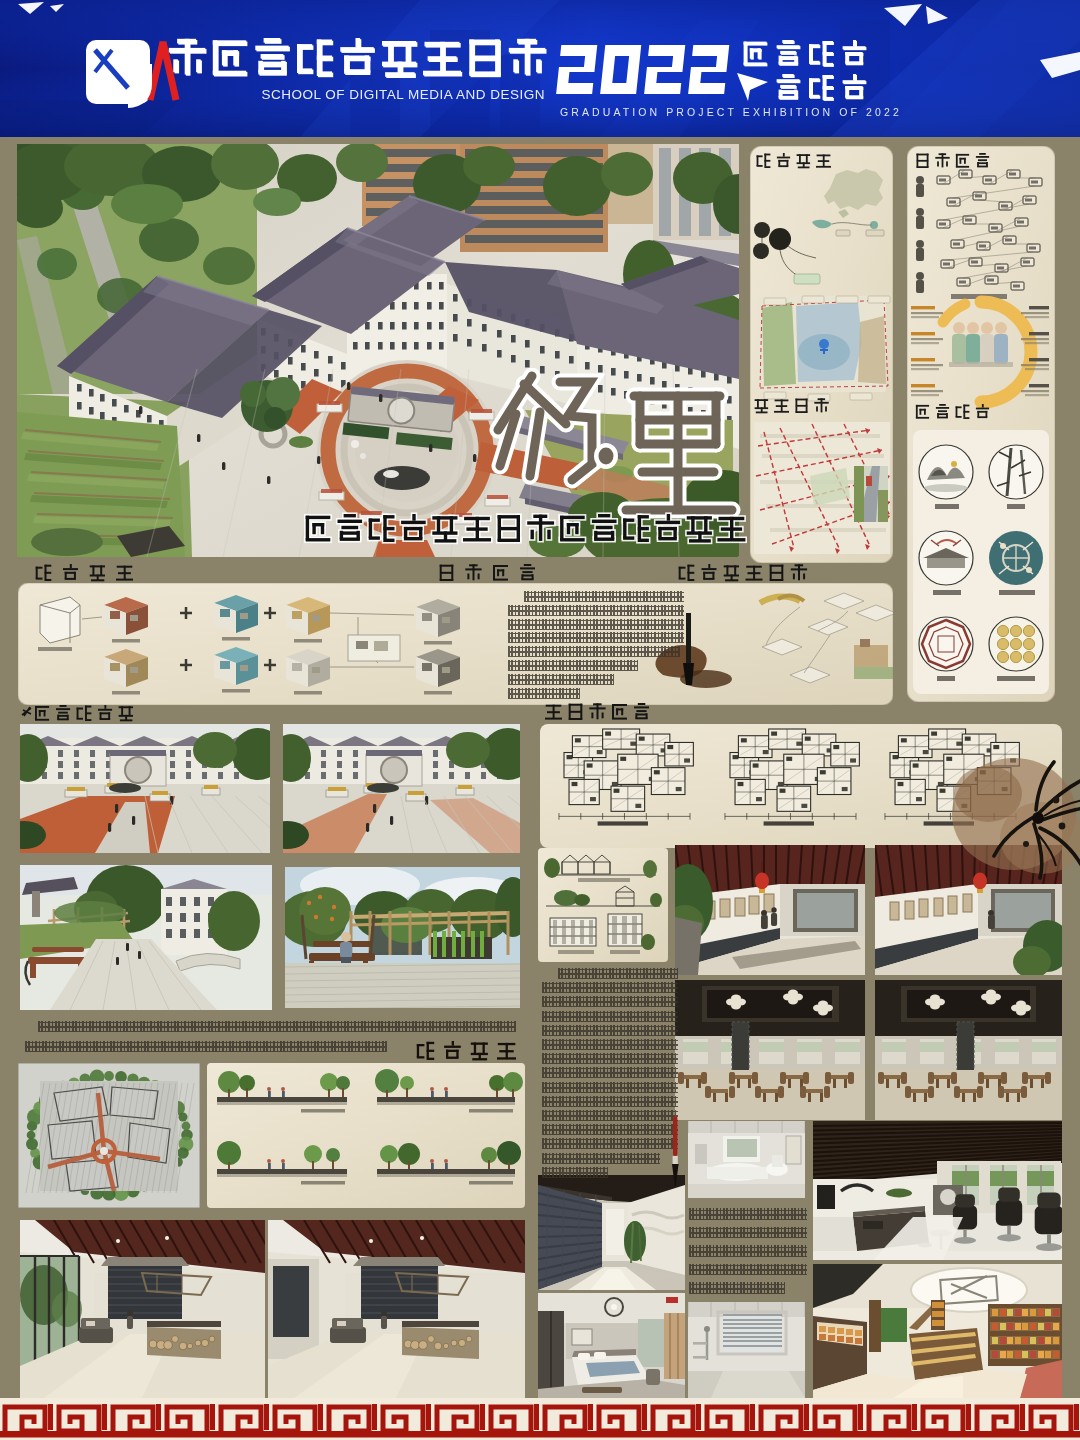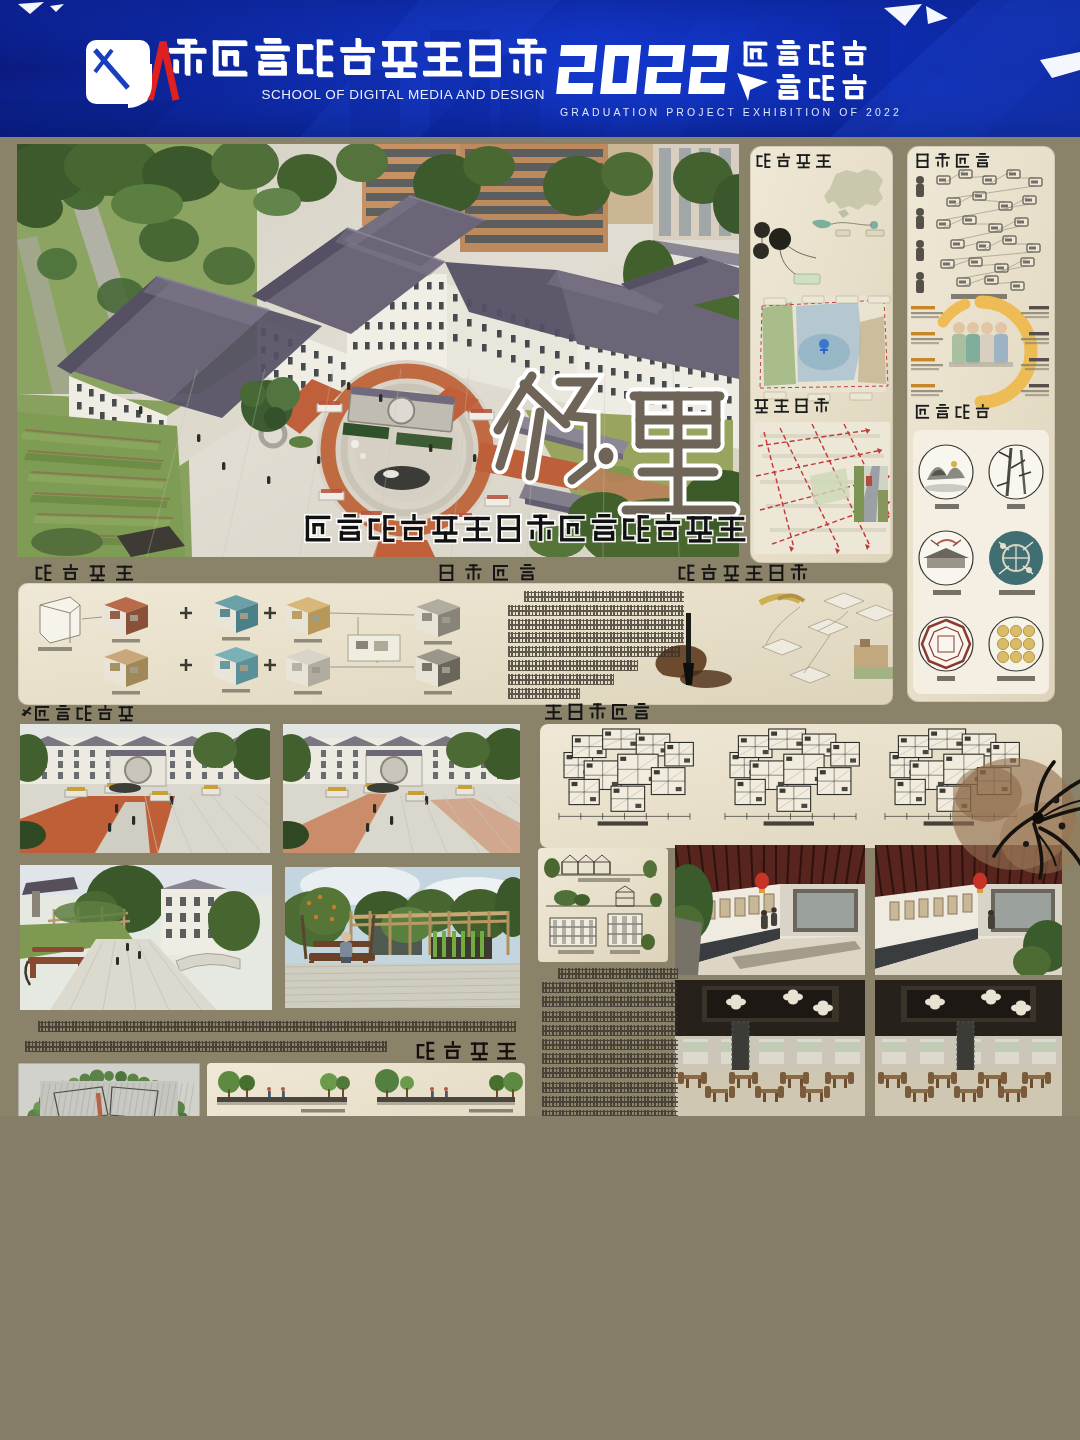--- a/index.html
+++ b/index.html
@@ -1,12 +1,12 @@
 <!DOCTYPE html>
-<html><head><meta charset="utf-8"><style>html,body{margin:0;padding:0;background:#867e68;}*{box-sizing:border-box;}.page{position:relative;width:1080px;height:1116px;background:#8a8269;overflow:hidden;font-family:"Liberation Sans",sans-serif;}.ab{position:absolute;}</style></head><body>
+<html><head><meta charset="utf-8"><style>html,body{margin:0;padding:0;background:#867e68;}*{box-sizing:border-box;}.page{position:relative;width:1080px;height:1440px;background:#8a8269;overflow:hidden;font-family:"Liberation Sans",sans-serif;}.ab{position:absolute;}</style></head><body>
 <div class="page">
 
 <svg style="position:absolute;left:0px;top:0px;z-index:3;" width="1080" height="137" viewBox="0 0 1080 137">
       <defs>
         <linearGradient id="bgrad" x1="0" y1="0" x2="1" y2="0">
           <stop offset="0" stop-color="#0a1a7e"></stop>
           <stop offset="0.28" stop-color="#0e2aa8"></stop>
           <stop offset="0.55" stop-color="#1338cc"></stop>
           <stop offset="0.78" stop-color="#0d2cb2"></stop>
           <stop offset="1" stop-color="#0a2394"></stop>

